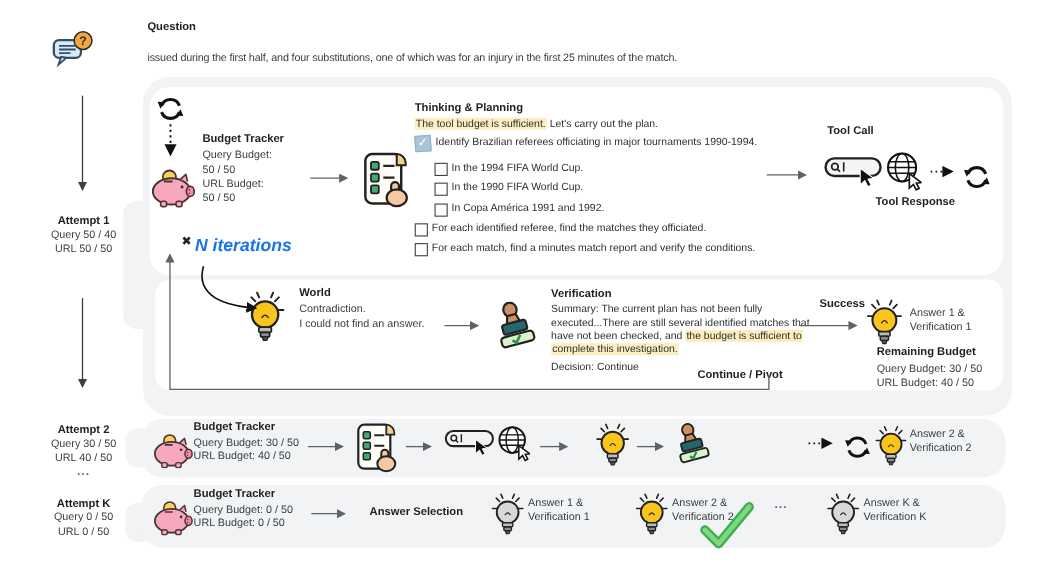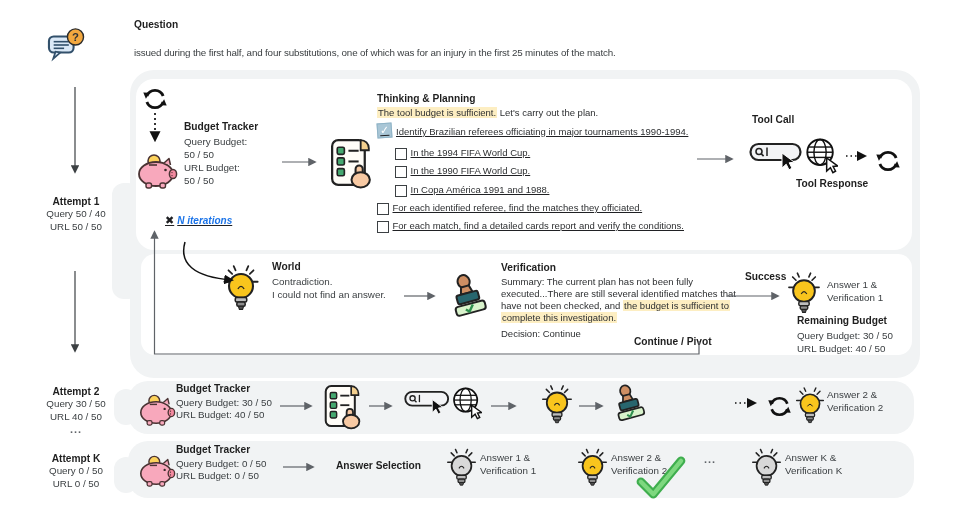--- a/index.html
+++ b/index.html
@@ -6,26 +6,26 @@
   .canvas{position:relative;width:960px;height:530px;background:#fff;overflow:hidden;}
   .abs{position:absolute;}
   .h{font-weight:700;font-size:10.2px;line-height:1.15;white-space:nowrap;color:#1f1f1f;}
   .t{font-size:9.8px;line-height:1.32;white-space:nowrap;color:#3c4043;}
   .s{font-size:9.5px;line-height:1.3;white-space:nowrap;color:#2d2f31;}
   .q{font-size:9.8px;letter-spacing:-0.15px;line-height:1.32;white-space:nowrap;color:#3c4043;}
   .gray-box{background:#f1f3f4;border-radius:24px;}
   .tab{background:#f1f3f4;border-radius:12px;}
   .white-box{background:#fff;border-radius:18px;}
   .hl{background:#fdeec2;padding:0 1px;}
-  .row{display:flex;gap:4px;align-items:flex-end;text-decoration:underline;}
+  .row{display:flex;gap:4px;align-items:flex-start;}
   .cb{display:inline-block;width:9.5px;height:9.5px;border:1.2px solid #3c4043;background:#fff;flex:none;margin-top:1px;}
   .cb-on{display:inline-block;width:13px;height:13px;background:#a9c6d6;border:1px solid #8fb3c6;color:#fff;
          font-size:11px;font-weight:700;line-height:12px;text-align:center;flex:none;margin-top:-1px;transform:rotate(-4deg);}
   .cb-on::after{content:"✓";}
-  .it{font-style:italic;font-weight:700;color:#1a73e8;font-size:10px;white-space:nowrap;}
+  .it{font-style:italic;font-weight:700;color:#1a73e8;font-size:16px;white-space:nowrap;}
   .xm{font-size:11px;font-weight:700;color:#202124;line-height:1;}
   .dots{font-weight:700;color:#5f6368;font-size:11px;letter-spacing:1px;}
   .center{text-align:center;}
   .icon{position:absolute;display:block;}
   svg.defs{position:absolute;width:0;height:0;}
 </style>
 </head>
 <body>
 
 <svg class="defs" aria-hidden="true">
@@ -171,29 +171,29 @@
   <div class="abs row" style="left:395px;top:147px">
     <span class="cb"></span>
     <span class="s">In the 1994 FIFA World Cup.</span>
   </div>
   <div class="abs row" style="left:395px;top:165px">
     <span class="cb"></span>
     <span class="s">In the 1990 FIFA World Cup.</span>
   </div>
   <div class="abs row" style="left:395px;top:184px">
     <span class="cb"></span>
-    <span class="s">In Copa América 1991 and 1988.</span>
+    <span class="s">In Copa América 1991 and 1992.</span>
   </div>
   <div class="abs row" style="left:377px;top:202px">
     <span class="cb"></span>
     <span class="s">For each identified referee, find the matches they officiated.</span>
   </div>
   <div class="abs row" style="left:377px;top:220px">
     <span class="cb"></span>
-    <span class="s">For each match, find a detailed cards report and verify the conditions.</span>
+    <span class="s">For each match, find a minutes match report and verify the conditions.</span>
   </div>
 
   <div class="abs h" style="left:752px;top:114px">Tool Call</div>
   <svg class="icon" style="left:749px;top:142px;width:56px;height:30px">
       <use href="#sym-searchbox"></use>
     </svg>
   <svg class="icon" style="left:804px;top:137px;width:34px;height:38px">
       <use href="#sym-globe"></use>
     </svg>
   <svg class="icon" style="left:875px;top:148px;width:26px;height:26px">

